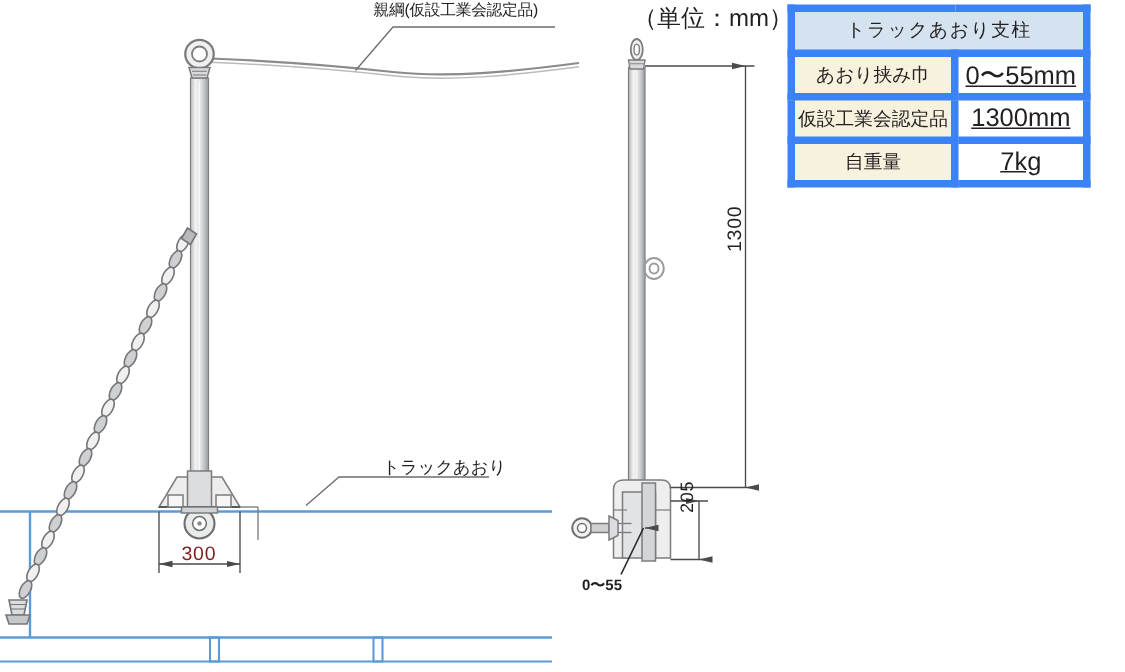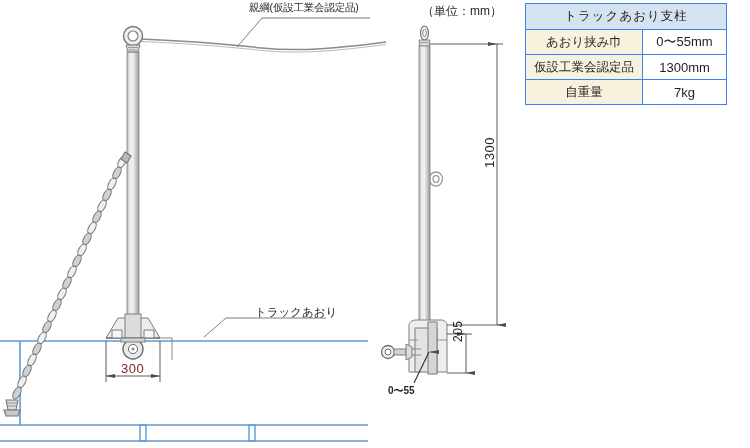--- a/index.html
+++ b/index.html
@@ -9,37 +9,37 @@
     color:#231f20;
   }
 
   .canvas{position:absolute;left:0;top:0;width:750px;height:448px;}
   svg.layer{position:absolute;left:0;top:0;width:750px;height:448px;overflow:visible;}
 
   
   .lbl{position:absolute;white-space:nowrap;line-height:1;}
   .lbl-rope{left:249px;top:2px;font-size:10.5px;letter-spacing:-0.2px;}
   .lbl-aori{left:255px;top:307px;font-size:11.5px;letter-spacing:0px;}
-  .lbl-unit{left:422px;top:5px;font-size:12px;letter-spacing:0px;}
+  .lbl-unit{left:422px;top:5px;font-size:16px;letter-spacing:0px;}
   .lbl-300{left:121px;top:362px;font-size:13px;letter-spacing:0.5px;color:#7f1d1d;}
   .lbl-055{left:388px;top:386px;font-size:10px;font-weight:bold;letter-spacing:0px;}
   .lbl-1300{left:483px;top:168px;font-size:13px;letter-spacing:0.5px;
             transform:rotate(-90deg);transform-origin:left top;}
   .lbl-205{left:452px;top:342px;font-size:12px;letter-spacing:0.5px;
            transform:rotate(-90deg);transform-origin:left top;}
 
   
   .spec-table{
     position:absolute;left:525px;top:3px;width:202px;
     border-collapse:collapse;
     font-size:12.5px;
     background:#ffffff;
   }
   .spec-table td,.spec-table th{
-    border:1px solid #3b82f6;
+    border:5px solid #3b82f6;
     text-align:center;
     padding:0;
     height:24px;
     font-weight:normal;
     vertical-align:middle;
   }
   .spec-table thead th{
     background:#d4e3ef;
     letter-spacing:1px;
     font-size:12.5px;
@@ -47,22 +47,23 @@
   }
   .spec-table td.k{
     background:#f7f2de;
     width:132px;
     letter-spacing:0px;
     font-size:12.5px;
   }
   .spec-table td.v{
     background:#ffffff;
     width:88px;
-    font-size:13px;
+    font-size:17px;
     letter-spacing:0px;
+    text-decoration:underline;
   }
 </style>
 </head>
 <body>
 
 <div class="canvas">
 
   <svg class="layer" viewBox="0 0 750 448">
     <defs>
       <marker id="arrL" markerWidth="10" markerHeight="7" refX="9" refY="3.5" orient="auto" markerUnits="userSpaceOnUse">

